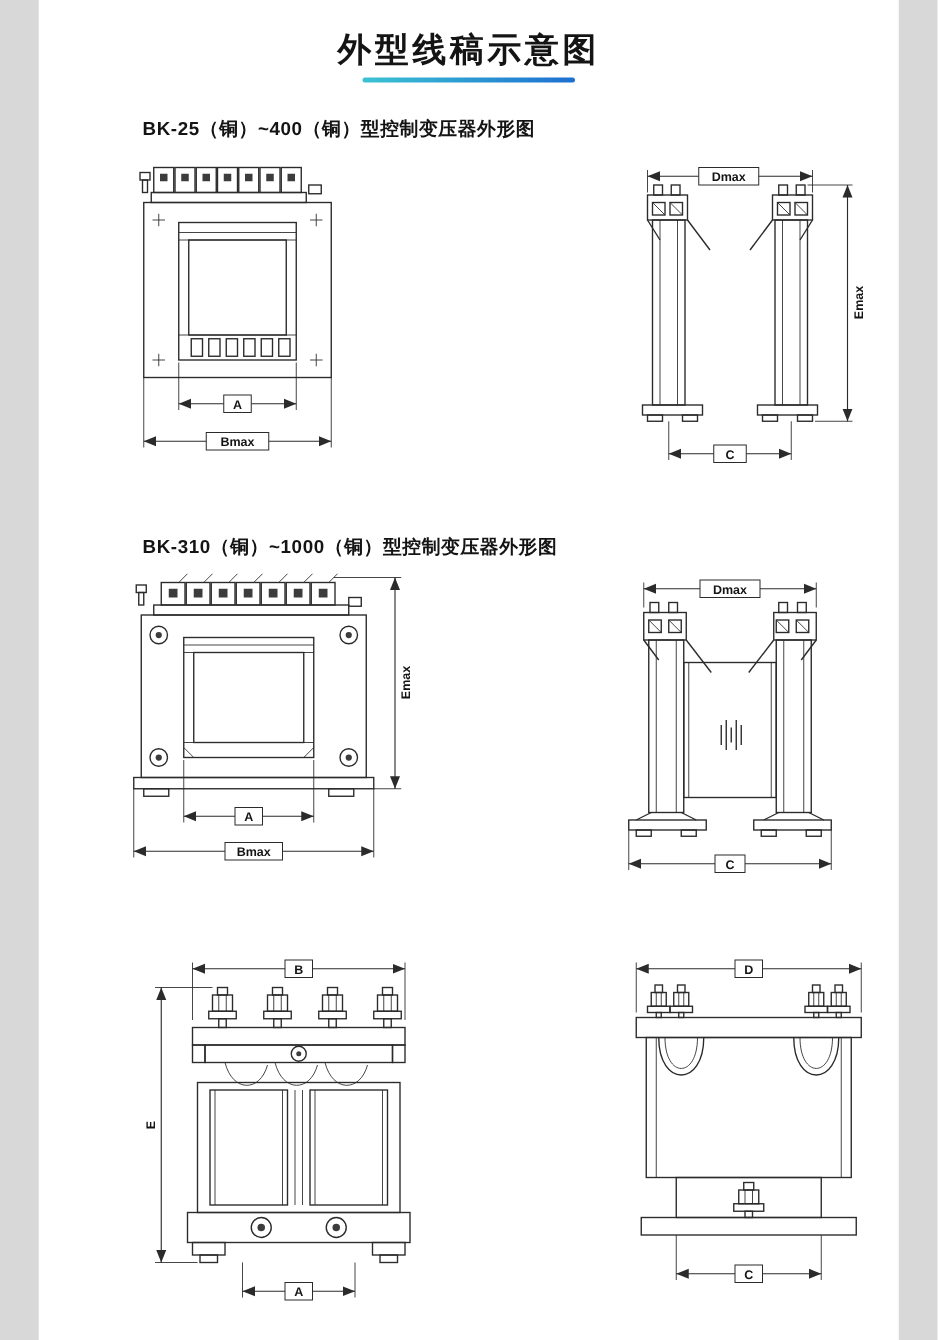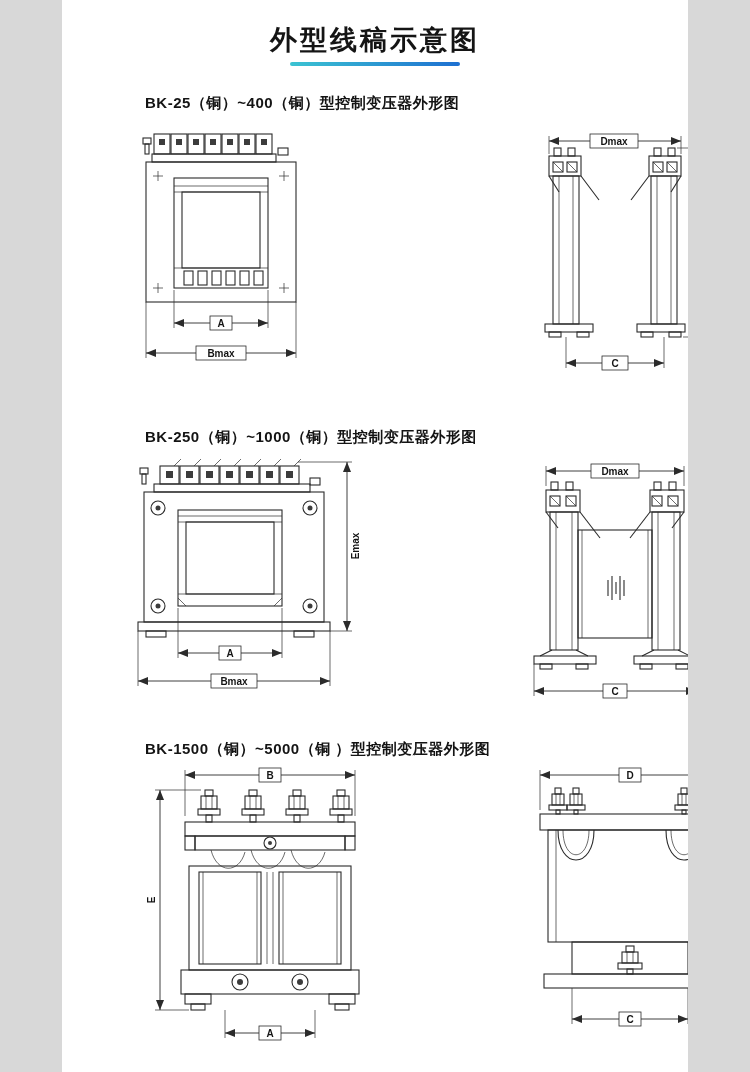--- a/index.html
+++ b/index.html
@@ -1,18 +1,18 @@
 <!DOCTYPE html>
 <html><head>
 <meta charset="utf-8">
 <style>
   *{margin:0;padding:0;box-sizing:border-box}
   html,body{width:100%;}
   body{background:#d8d8d8;font-family:"Liberation Sans","DejaVu Sans",sans-serif;}
-  .page{position:relative;width:626px;height:1072px;margin:0 auto;background:#ffffff;overflow:hidden;}
+  .page{position:relative;width:688px;height:1072px;margin:0 auto;background:#ffffff;overflow:hidden;}
   .title{position:absolute;top:22px;left:0;right:0;text-align:center;font-size:27px;font-weight:bold;color:#141414;letter-spacing:3px;}
   .underline{position:absolute;top:62px;left:50%;transform:translateX(-50%);width:170px;height:4px;border-radius:2px;}
   .sec-heading{position:absolute;left:83px;font-size:15px;font-weight:bold;color:#141414;letter-spacing:0.5px;}
   .fig{position:absolute;}
   svg{overflow:visible;display:block;}
   .ln{fill:none;stroke:#2b2b2b;stroke-width:1.1;}
   .thin{fill:none;stroke:#2b2b2b;stroke-width:0.7;}
   .dk{fill:#3c3c3c;stroke:none;}
   .dim{stroke:#2b2b2b;stroke-width:0.9;fill:none;}
   .ext{stroke:#2b2b2b;stroke-width:0.7;fill:none;}
@@ -159,21 +159,21 @@
       <g>
         <line class="ext" x1="41" y1="207" x2="41" y2="238"></line>
         <line class="ext" x1="139" y1="207" x2="139" y2="238"></line>
         <line class="dim" x1="41" y1="233" x2="139" y2="233" marker-start="url(#aS)" marker-end="url(#aE)"></line>
         <rect class="lblbox" x="77" y="226" width="26" height="14"></rect>
         <text class="dimtxt" x="90" y="237" text-anchor="middle">C</text>
       </g>
     </svg>
   </div>
 
-  <div class="sec-heading" style="top:428px;">BK-250（铜）~1000（铜）型控制变压器外形图</div>
+  <div class="sec-heading" style="top:428px;">BK-310（铜）~1000（铜）型控制变压器外形图</div>
 
   <div class="fig" style="left:68px;top:458px;">
     <svg width="230" height="250" viewBox="0 0 230 250">
       <g>
         <line class="thin" x1="44" y1="8" x2="51" y2="1"></line>
           <line class="thin" x1="64" y1="8" x2="71" y2="1"></line>
         <line class="thin" x1="84" y1="8" x2="91" y2="1"></line>
           <line class="thin" x1="104" y1="8" x2="111" y2="1"></line>
         <line class="thin" x1="124" y1="8" x2="131" y2="1"></line>
           <line class="thin" x1="144" y1="8" x2="151" y2="1"></line>
@@ -309,21 +309,20 @@
       <g>
         <line class="ext" x1="14" y1="204" x2="14" y2="236"></line>
         <line class="ext" x1="176" y1="204" x2="176" y2="236"></line>
         <line class="dim" x1="14" y1="231" x2="176" y2="231" marker-start="url(#aS)" marker-end="url(#aE)"></line>
         <rect class="lblbox" x="83" y="224" width="24" height="14"></rect>
         <text class="dimtxt" x="95" y="235" text-anchor="middle">C</text>
       </g>
     </svg>
   </div>
 
-  <div class="sec-heading" style="top:740px;">BK-1500（铜）~5000（铜 ）型控制变压器外形图</div>
 
   <div class="fig" style="left:83px;top:766px;">
     <svg width="250" height="290" viewBox="0 0 250 290">
       <g>
         <line class="ext" x1="40" y1="50" x2="40" y2="4"></line>
         <line class="ext" x1="210" y1="50" x2="210" y2="4"></line>
         <line class="dim" x1="40" y1="9" x2="210" y2="9" marker-start="url(#aS)" marker-end="url(#aE)"></line>
         <rect class="lblbox" x="114" y="2" width="22" height="14"></rect>
         <text class="dimtxt" x="125" y="13" text-anchor="middle">B</text>
       </g>

